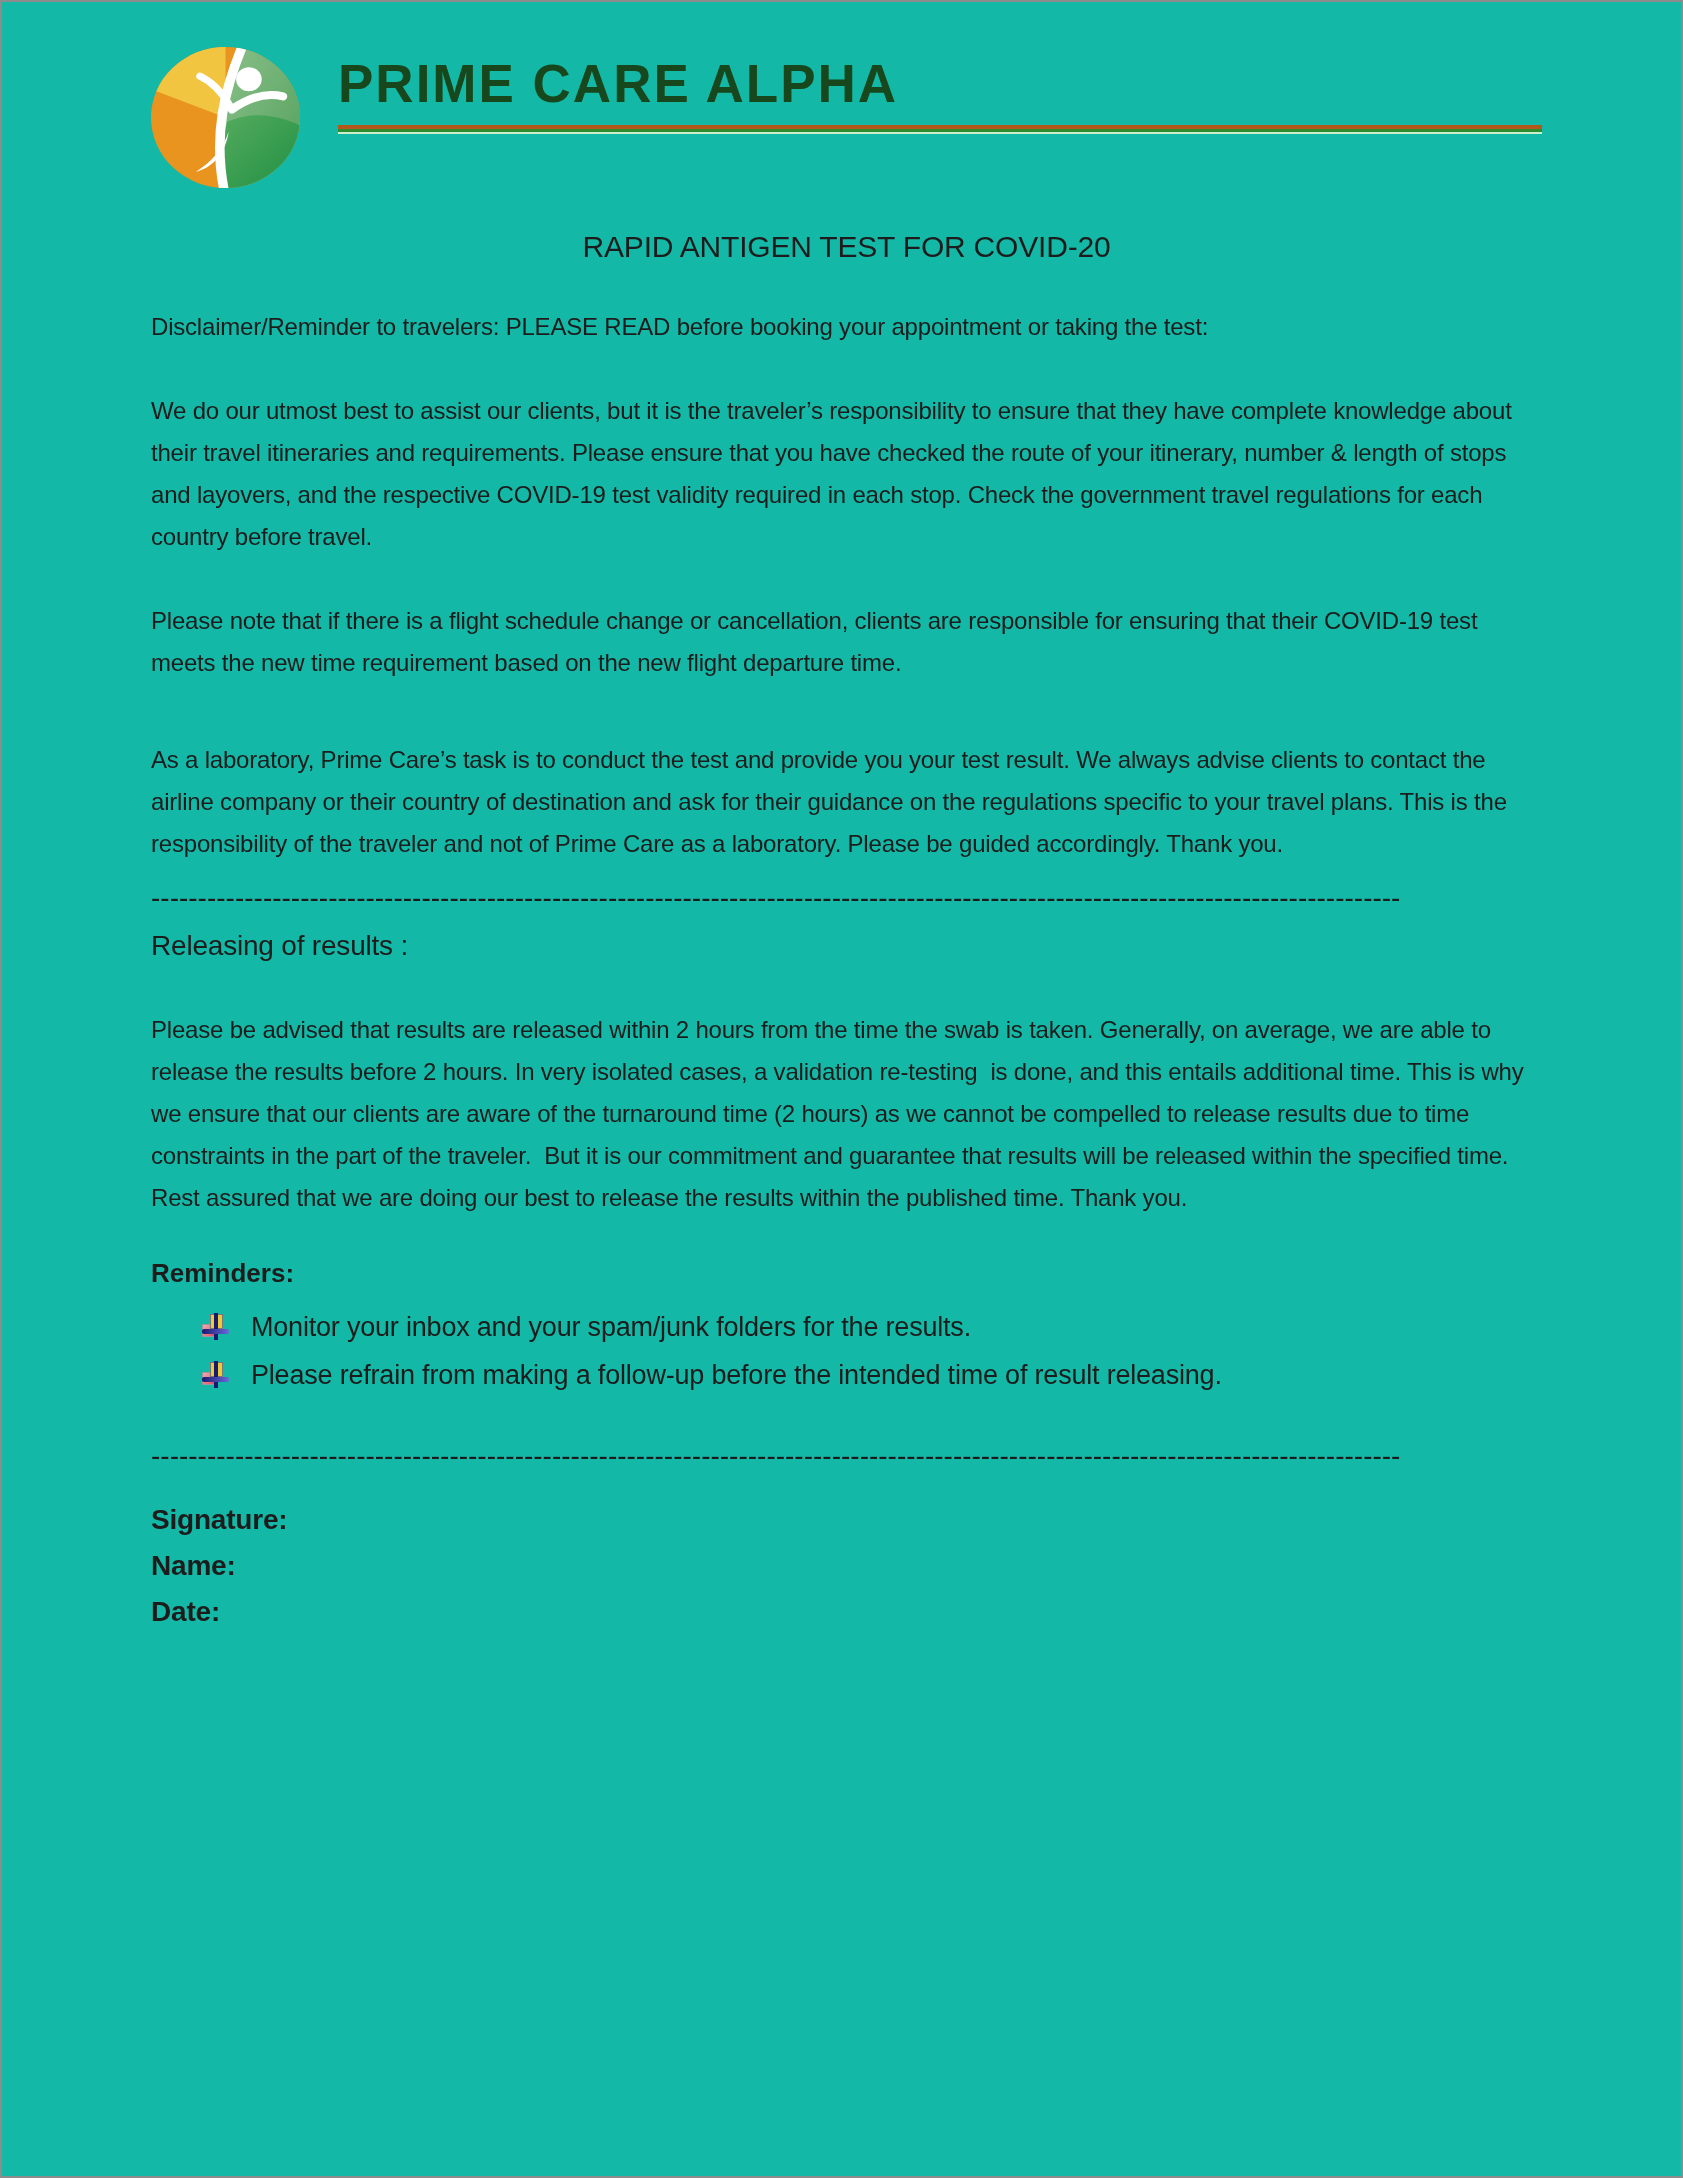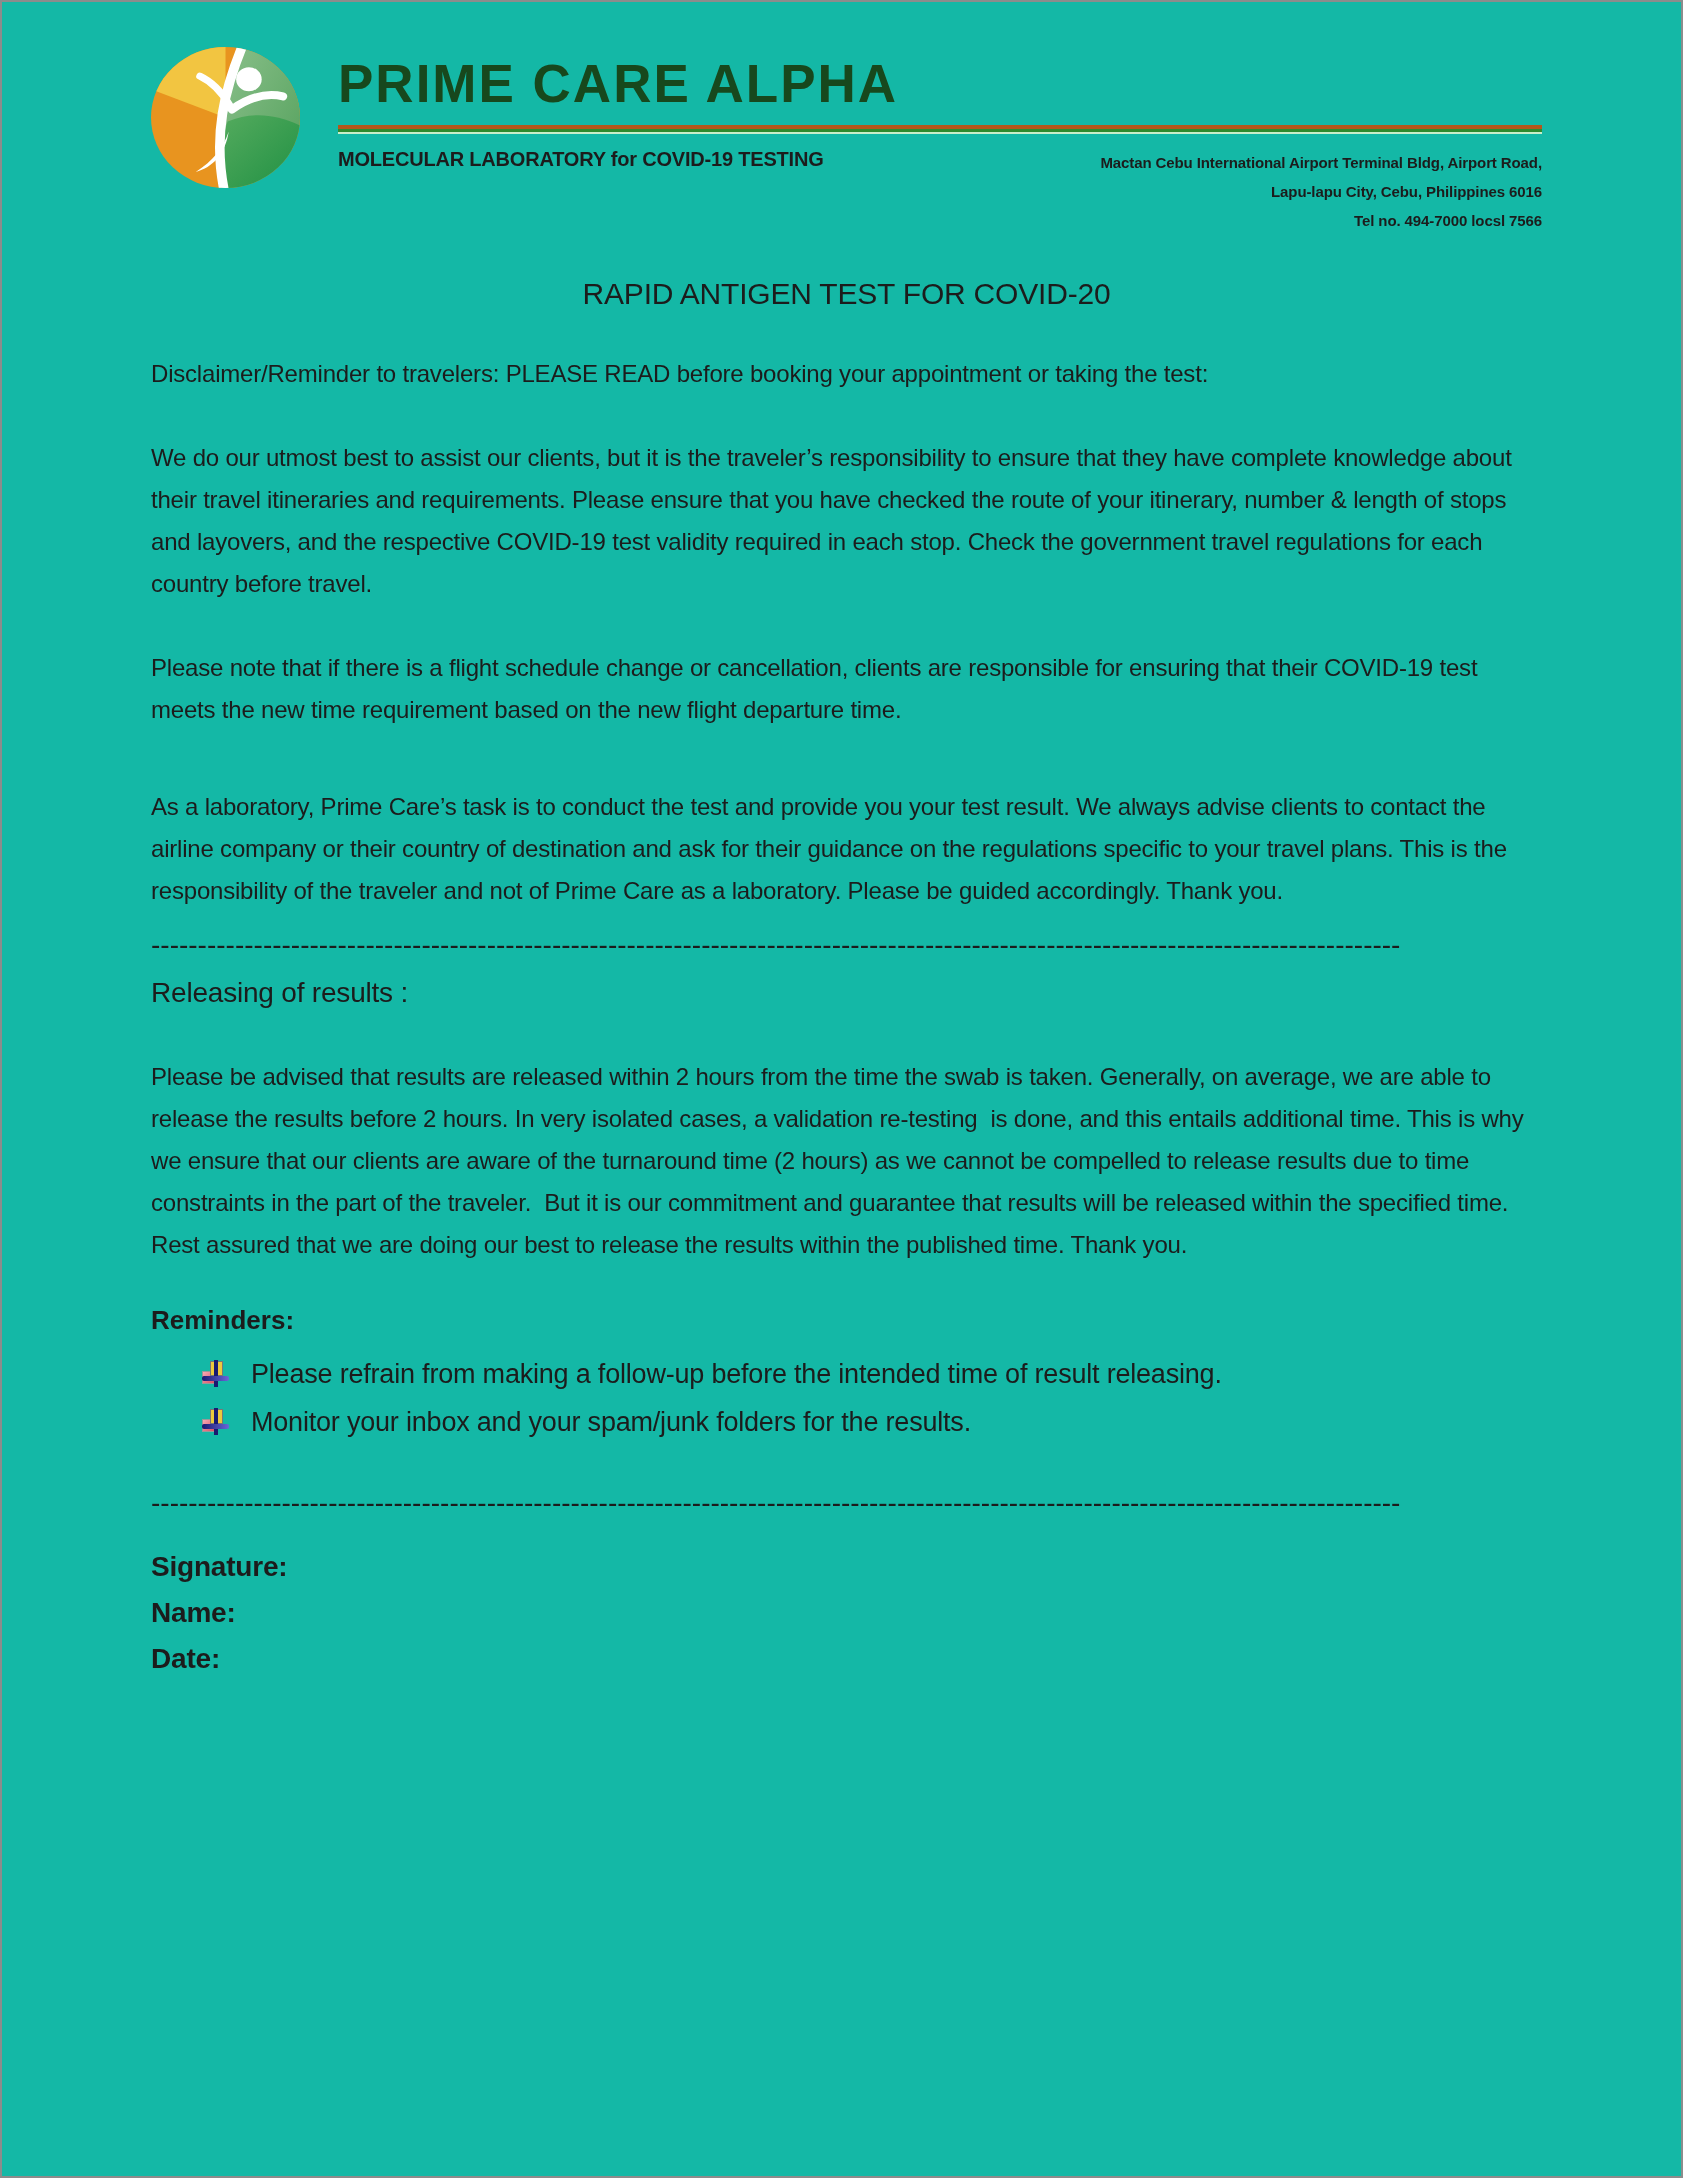--- a/index.html
+++ b/index.html
@@ -117,28 +117,20 @@
           </g>
         </svg>
       </div>
       <div class="header-right">
         <div class="brand-title">PRIME CARE ALPHA</div>
         <div class="brand-divider">
           <div class="stripe-orange"></div>
           <div class="stripe-green"></div>
           <div class="stripe-glow"></div>
         </div>
-        <div class="header-lower">
-          <div class="brand-subtitle">MOLECULAR LABORATORY for COVID-19 TESTING</div>
-          <div class="address">
-            <div>Mactan Cebu International Airport Terminal Bldg, Airport Road,</div>
-            <div>Lapu-lapu City, Cebu, Philippines 6016</div>
-            <div>Tel no. 494-7000 locsl 7566</div>
-          </div>
-        </div>
       </div>
     </div>
 
     <div class="doc-title">RAPID ANTIGEN TEST FOR COVID-20</div>
 
     <div class="para">Disclaimer/Reminder to travelers: PLEASE READ before booking your appointment or taking the test:</div>
 
     <div class="para">We do our utmost best to assist our clients, but it is the traveler’s responsibility to ensure that they have complete knowledge about their travel itineraries and requirements. Please ensure that you have checked the route of your itinerary, number &amp; length of stops and layovers, and the respective COVID-19 test validity required in each stop. Check the government travel regulations for each country before travel.</div>
 
     <div class="para">Please note that if there is a flight schedule change or cancellation, clients are responsible for ensuring that their COVID-19 test meets the new time requirement based on the new flight departure time.</div>
@@ -156,30 +148,30 @@
     <div class="reminders-label">Reminders:</div>
 
     <div class="bullet-list">
       <div class="bullet-row">
         <span class="bullet-icon">
           <span class="bi-pink"></span>
           <span class="bi-yellow"></span>
           <span class="bi-vbar"></span>
           <span class="bi-hbar"></span>
         </span>
-        <span class="bullet-text">Please refrain from making a follow-up before the intended time of result releasing.</span>
+        <span class="bullet-text">Monitor your inbox and your spam/junk folders for the results.</span>
       </div>
       <div class="bullet-row">
         <span class="bullet-icon">
           <span class="bi-pink"></span>
           <span class="bi-yellow"></span>
           <span class="bi-vbar"></span>
           <span class="bi-hbar"></span>
         </span>
-        <span class="bullet-text">Monitor your inbox and your spam/junk folders for the results.</span>
+        <span class="bullet-text">Please refrain from making a follow-up before the intended time of result releasing.</span>
       </div>
     </div>
 
     <div class="dash-rule second">--------------------------------------------------------------------------------------------------------------------------------------</div>
 
 
     <div class="sig-block">
       <div class="sig-line">Signature:</div>
       <div class="sig-line">Name:</div>
       <div class="sig-line">Date:</div>

